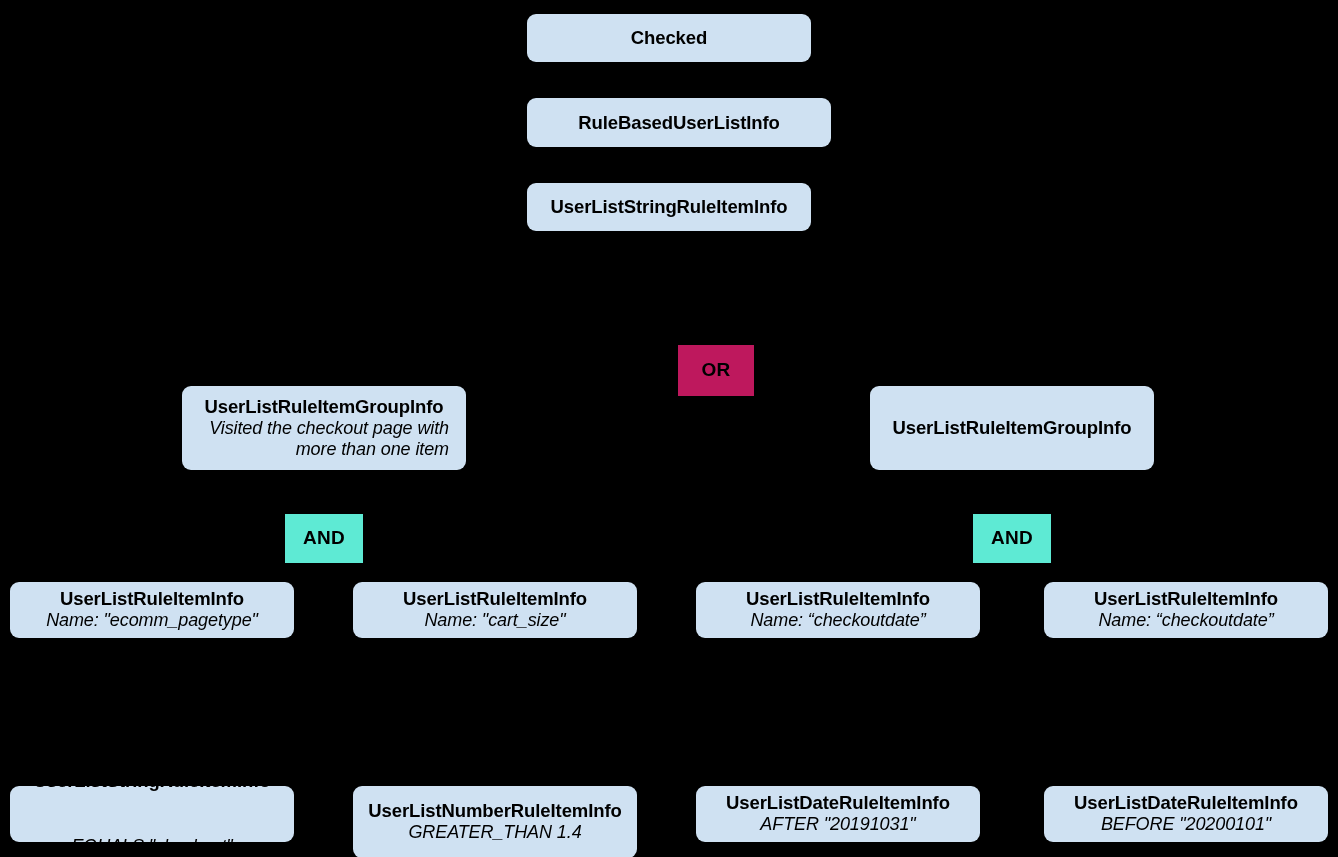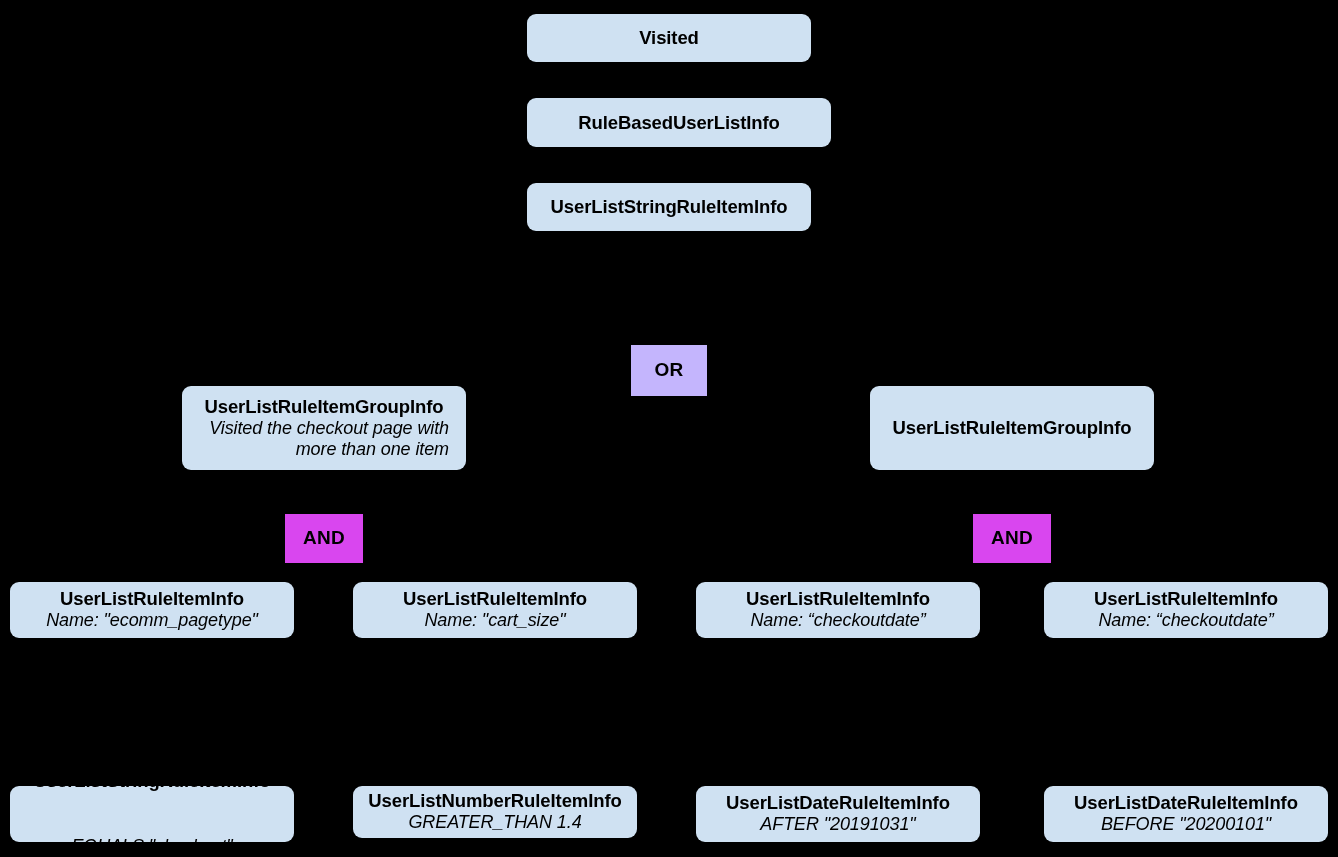--- a/index.html
+++ b/index.html
@@ -54,24 +54,25 @@
   }
 
   
   .node.op {
     border-radius: 0;
     font-size: 19px;
     font-weight: bold;
     letter-spacing: 0.3px;
   }
   .node.op.or-op {
-    background: #c4b5fd;
+    background: #be185d;
+    margin-left: 47px;
   }
   .node.op.and-op {
-    background: #d946ef;
+    background: #5eead4;
   }
 
   .node .title {
     font-size: 18.5px;
     font-weight: bold;
     letter-spacing: -0.1px;
     white-space: nowrap;
   }
   .node .subtitle {
     font-size: 18px;
@@ -109,21 +110,21 @@
       <path d="M838,638 L838,786"></path>
       <path d="M1186,638 L1186,786"></path>
     </g>
     <g fill="#000000">
       <path d="M324,378 l8,-14 l-16,0 z"></path>
       <path d="M1012,378 l8,-14 l-16,0 z"></path>
     </g>
   </svg>
 
   <div class="node entity" style="left:527px; top:14px; width:284px; height:48px;">
-    <span class="title">Visited</span>
+    <span class="title">Checked</span>
   </div>
 
   <div class="node entity" style="left:527px; top:98px; width:304px; height:49px;">
     <span class="title">RuleBasedUserListInfo</span>
   </div>
 
   <div class="node entity" style="left:527px; top:183px; width:284px; height:48px;">
     <span class="title">UserListStringRuleItemInfo</span>
   </div>
 
@@ -167,21 +168,21 @@
   <div class="node entity" style="left:1044px; top:582px; width:284px; height:56px;">
     <span class="title">UserListRuleItemInfo</span>
     <span class="subtitle">Name: “checkoutdate”</span>
   </div>
 
   <div class="node entity" style="left:10px; top:786px; width:284px; height:56px;gap:44px;">
     <span class="title">UserListStringRuleItemInfo</span>
     <span class="subtitle">EQUALS "checkout"</span>
   </div>
 
-  <div class="node entity" style="left:353px; top:786px; width:284px; height:52px;">
+  <div class="node entity" style="left:353px; top:786px; width:284px; height:72px;">
     <span class="title">UserListNumberRuleItemInfo</span>
     <span class="subtitle">GREATER_THAN 1.4</span>
   </div>
 
   <div class="node entity" style="left:696px; top:786px; width:284px; height:56px;">
     <span class="title">UserListDateRuleItemInfo</span>
     <span class="subtitle">AFTER "20191031"</span>
   </div>
 
   <div class="node entity" style="left:1044px; top:786px; width:284px; height:56px;">

